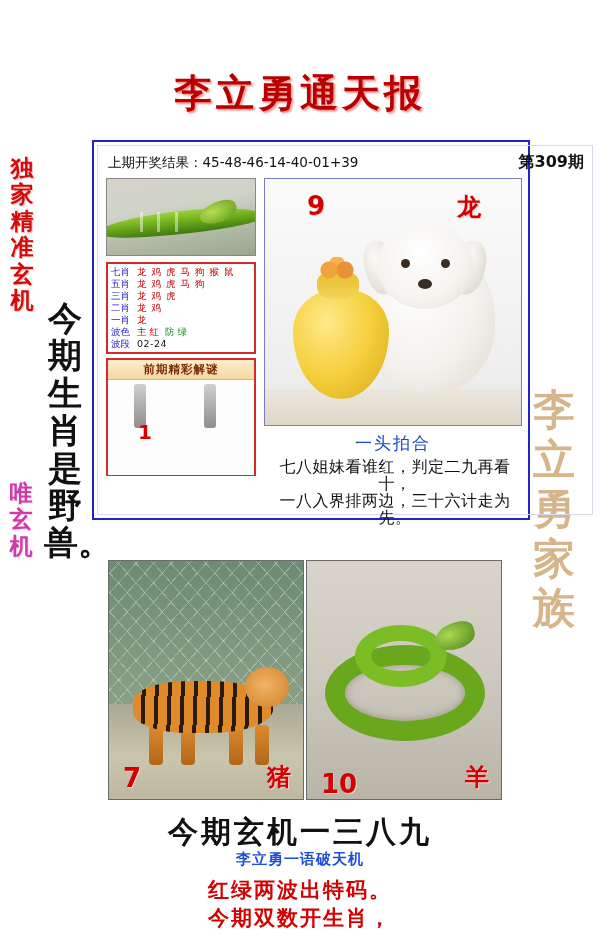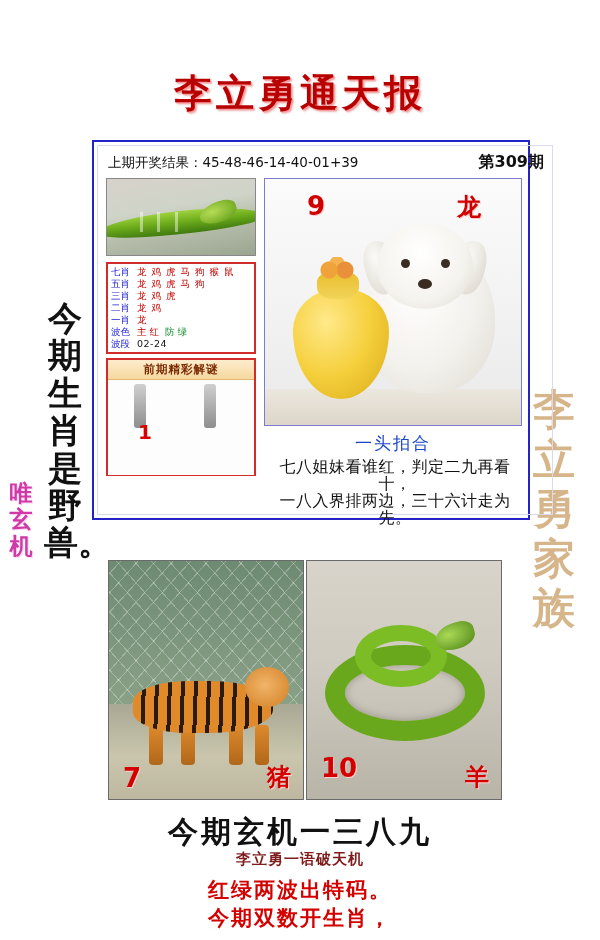--- a/index.html
+++ b/index.html
@@ -84,21 +84,21 @@
     position: absolute;
     left: 92px; top: 140px;
     width: 438px; height: 380px;
     border: 2px solid #2323c8;
     background: #ffffff;
     box-sizing: border-box;
   }
   .panel-inner {
     position: absolute;
     left: 3px; top: 3px;
-    width: 456px; height: 370px;
+    width: 496px; height: 370px;
     border: 1px solid #d9d9f0;
     box-sizing: border-box;
   }
   .result-line {
     position: absolute;
     left: 10px; top: 8px;
     width: 418px;
     font-size: 13.5px;
     color: #111;
     white-space: nowrap;
@@ -447,21 +447,21 @@
   .snake2-photo .shead {
     position: absolute;
     left: 128px; top: 62px;
     width: 40px; height: 26px;
     background: radial-gradient(ellipse at 35% 40%, #a9d957, #4d8413);
     border-radius: 60% 40% 50% 50%;
     transform: rotate(-16deg);
   }
   .snake2-photo .num {
     position: absolute;
-    left: 14px; bottom: 16px;
+    left: 14px; bottom: 0;
     font-size: 26px;
     font-weight: bold;
     color: #d40000;
     text-shadow: 1px 1px 0 #ffd1d1;
   }
   .snake2-photo .sign {
     position: absolute;
     right: 12px; bottom: 6px;
     font-size: 24px;
     font-weight: bold;
@@ -479,21 +479,21 @@
     color: #111;
     letter-spacing: 3px;
   }
   .byline {
     position: absolute;
     left: 0; top: 850px;
     width: 600px;
     text-align: center;
     font-size: 15px;
     font-weight: bold;
-    color: #7f1d1d;
+    color: #1d4ed8;
     letter-spacing: 1px;
   }
   .bottom-red {
     position: absolute;
     left: 0; top: 876px;
     width: 600px;
     text-align: center;
     font-size: 21px;
     font-weight: bold;
     color: #d40000;
@@ -501,20 +501,21 @@
     letter-spacing: 2px;
   }
 </style>
 </head>
 <body>
 
 <div class="page">
 
   <div class="title">李立勇通天报</div>
 
+  <div class="left-col-1">独家精准玄机</div>
   <div class="left-col-2">唯玄机</div>
   <div class="left-big">今期生肖是野兽。</div>
 
   <div class="right-wm">李立勇家族</div>
 
   <div class="panel">
     <div class="panel-inner">
 
       <div class="result-line">
         <span class="lbl">上期开奖结果：</span><span class="nums">45-48-46-14-40-01+39</span>

